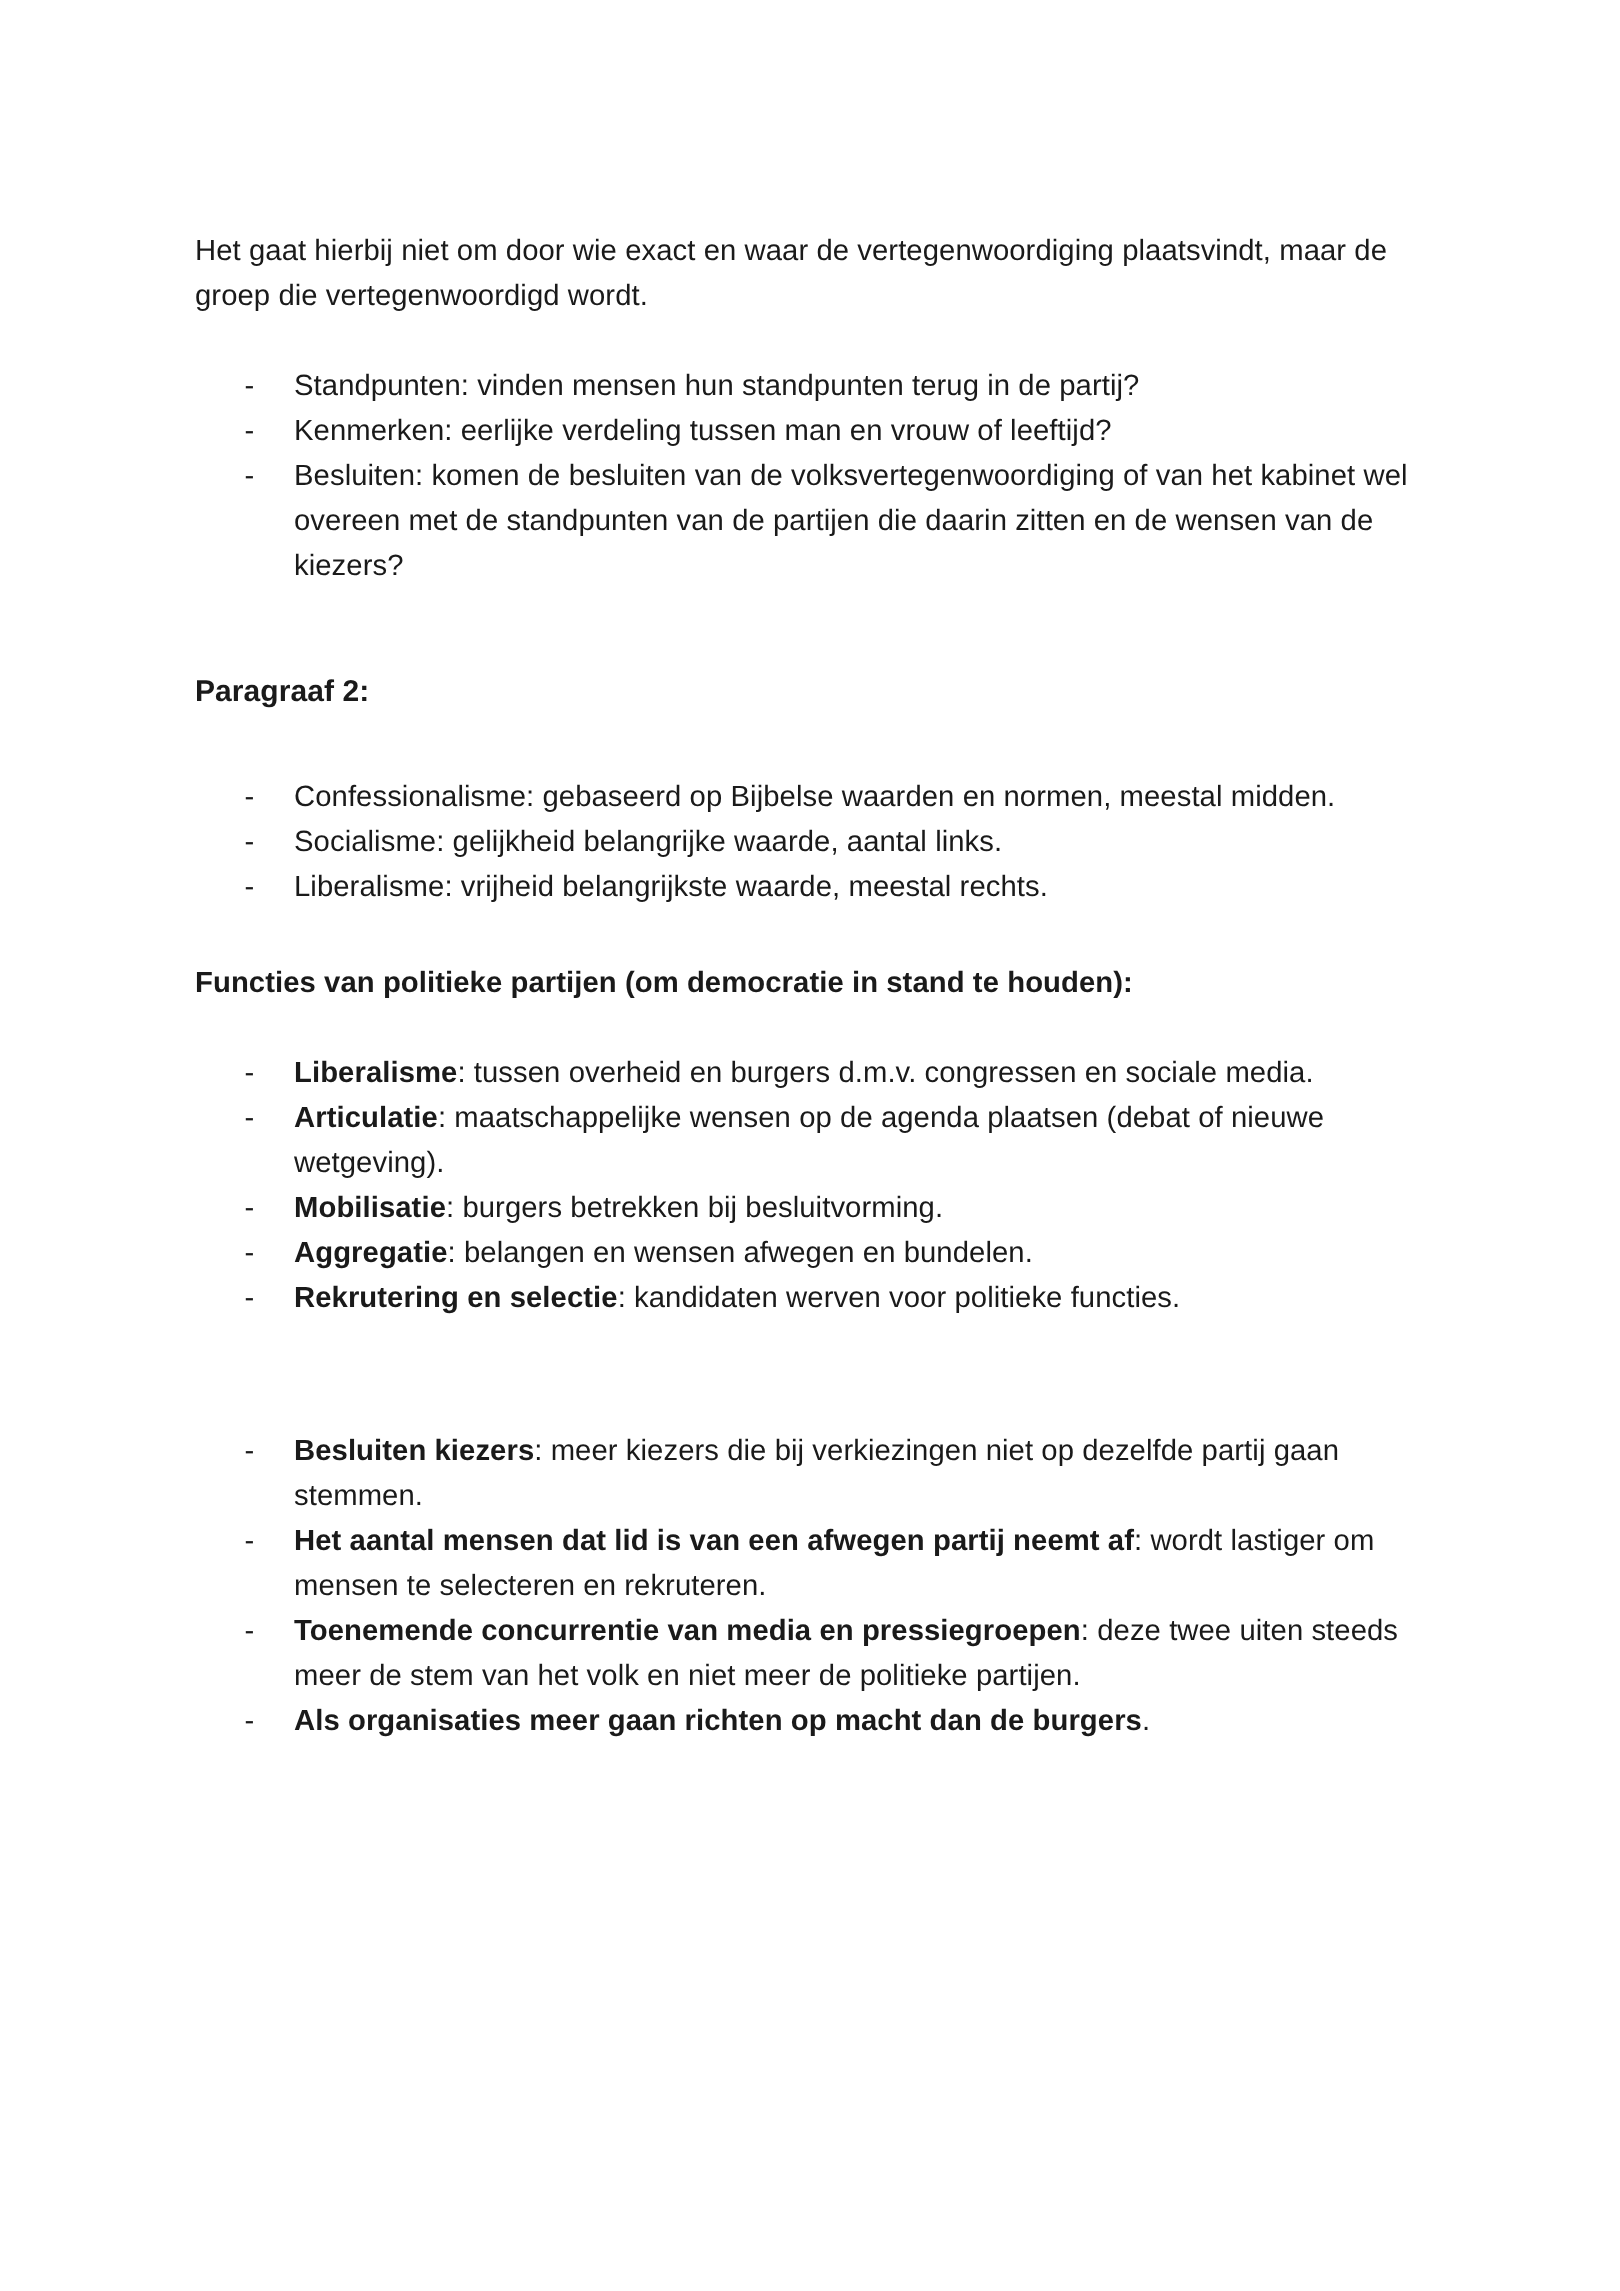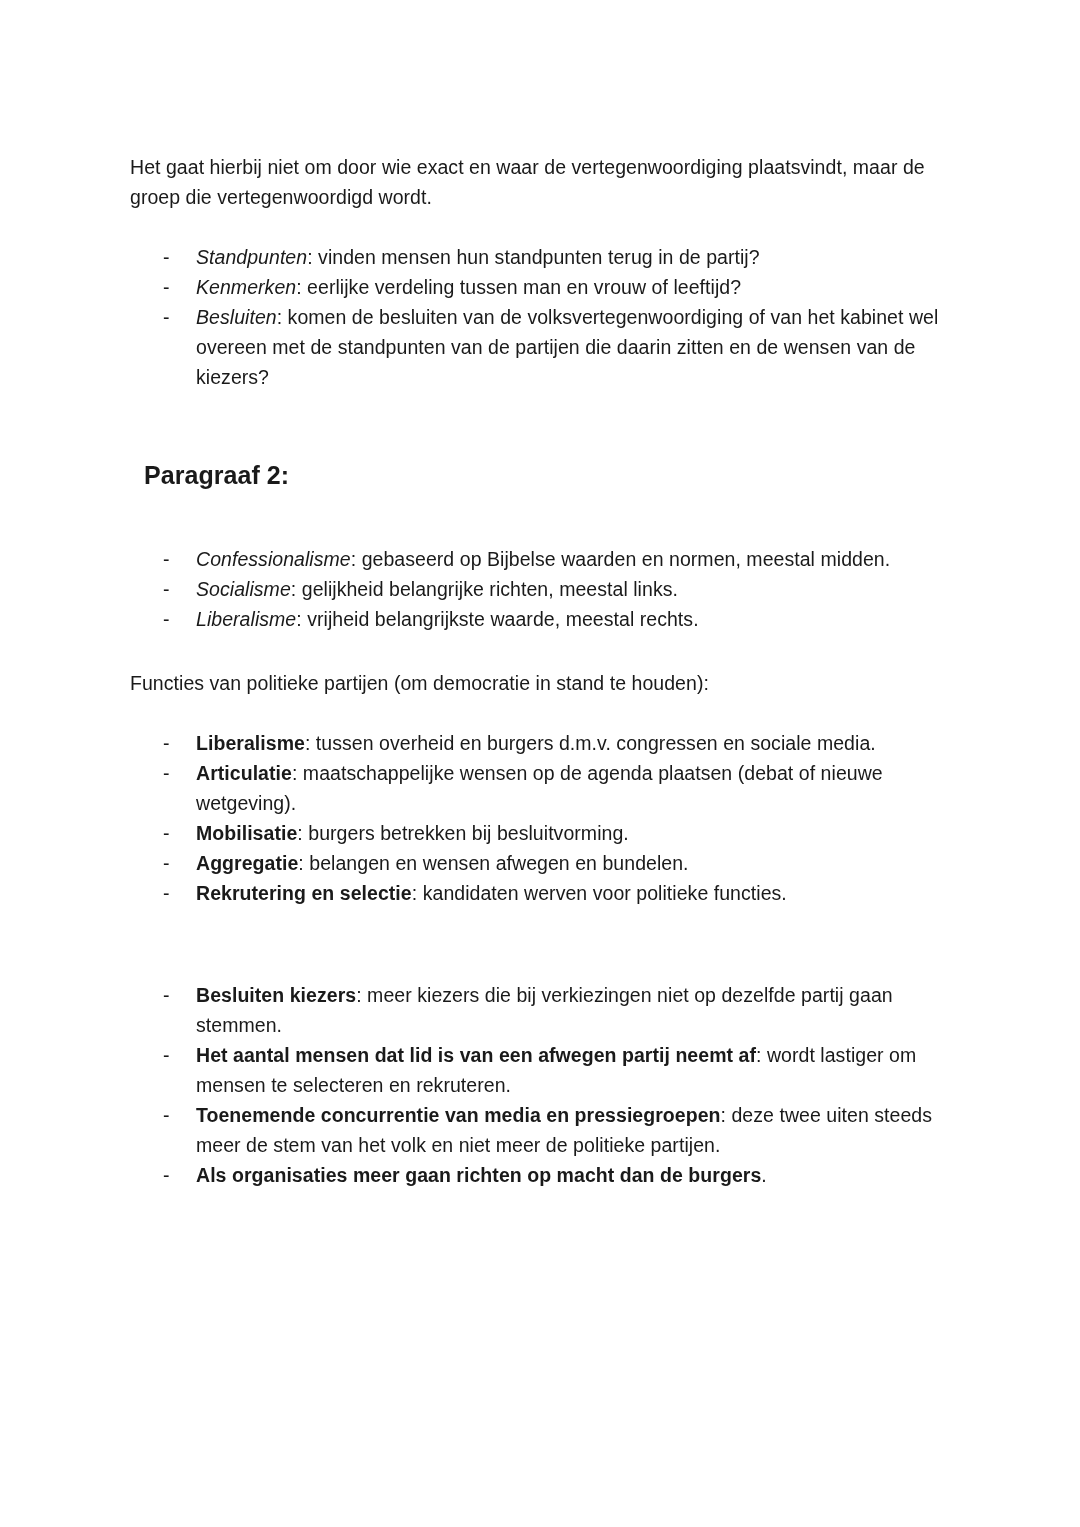--- a/index.html
+++ b/index.html
@@ -33,30 +33,30 @@
   .para {
     font-size: 19.5px;
     line-height: 30px;
     margin: 0;
     text-align: left;
     letter-spacing: 0.05px;
   }
 
   
   .h-section {
-    font-size: 25px;
+    font-size: 20px;
     line-height: 30px;
     font-weight: bold;
-    margin: 14px;
+    margin: 0;
     letter-spacing: 0.05px;
   }
   .h-sub {
     font-size: 19.5px;
     line-height: 30px;
-    font-weight: normal;
+    font-weight: bold;
     margin: 0;
     letter-spacing: 0.05px;
   }
 
   
   .list {
     margin: 0;
     padding: 0;
     list-style: none;
   }
@@ -70,21 +70,20 @@
   }
   .list-item .dash {
     position: absolute;
     left: 33px;
     top: 0;
     font-size: 19.5px;
     line-height: 30px;
     color: #1a1a1a;
   }
   .term-italic {
-    font-style: italic;
     text-align: center;
   }
   .term-bold {
     font-weight: bold;
   }
   .sp-26 { height: 26px; }
   .sp-30 { height: 30px; }
   .sp-34 { height: 34px; }
   .sp-40 { height: 40px; }
   .sp-46 { height: 46px; }
@@ -116,21 +115,21 @@
 
     <h2 class="h-section">Paragraaf 2:</h2>
 
     <div class="sp-40"></div>
 
     <ul class="list">
       <li class="list-item">
         <span class="dash">-</span><span class="term-italic">Confessionalisme</span><span>: gebaseerd op Bijbelse waarden en normen, meestal midden.</span>
       </li>
       <li class="list-item">
-        <span class="dash">-</span><span class="term-italic">Socialisme</span><span>: gelijkheid belangrijke richten, meestal links.</span>
+        <span class="dash">-</span><span class="term-italic">Socialisme</span><span>: gelijkheid belangrijke waarde, aantal links.</span>
       </li>
       <li class="list-item">
         <span class="dash">-</span><span class="term-italic">Liberalisme</span><span>: vrijheid belangrijkste waarde, meestal rechts.</span>
       </li>
     </ul>
 
     <div class="sp-34"></div>
 
     <h3 class="h-sub">Functies van politieke partijen (om democratie in stand te houden):</h3>
 

